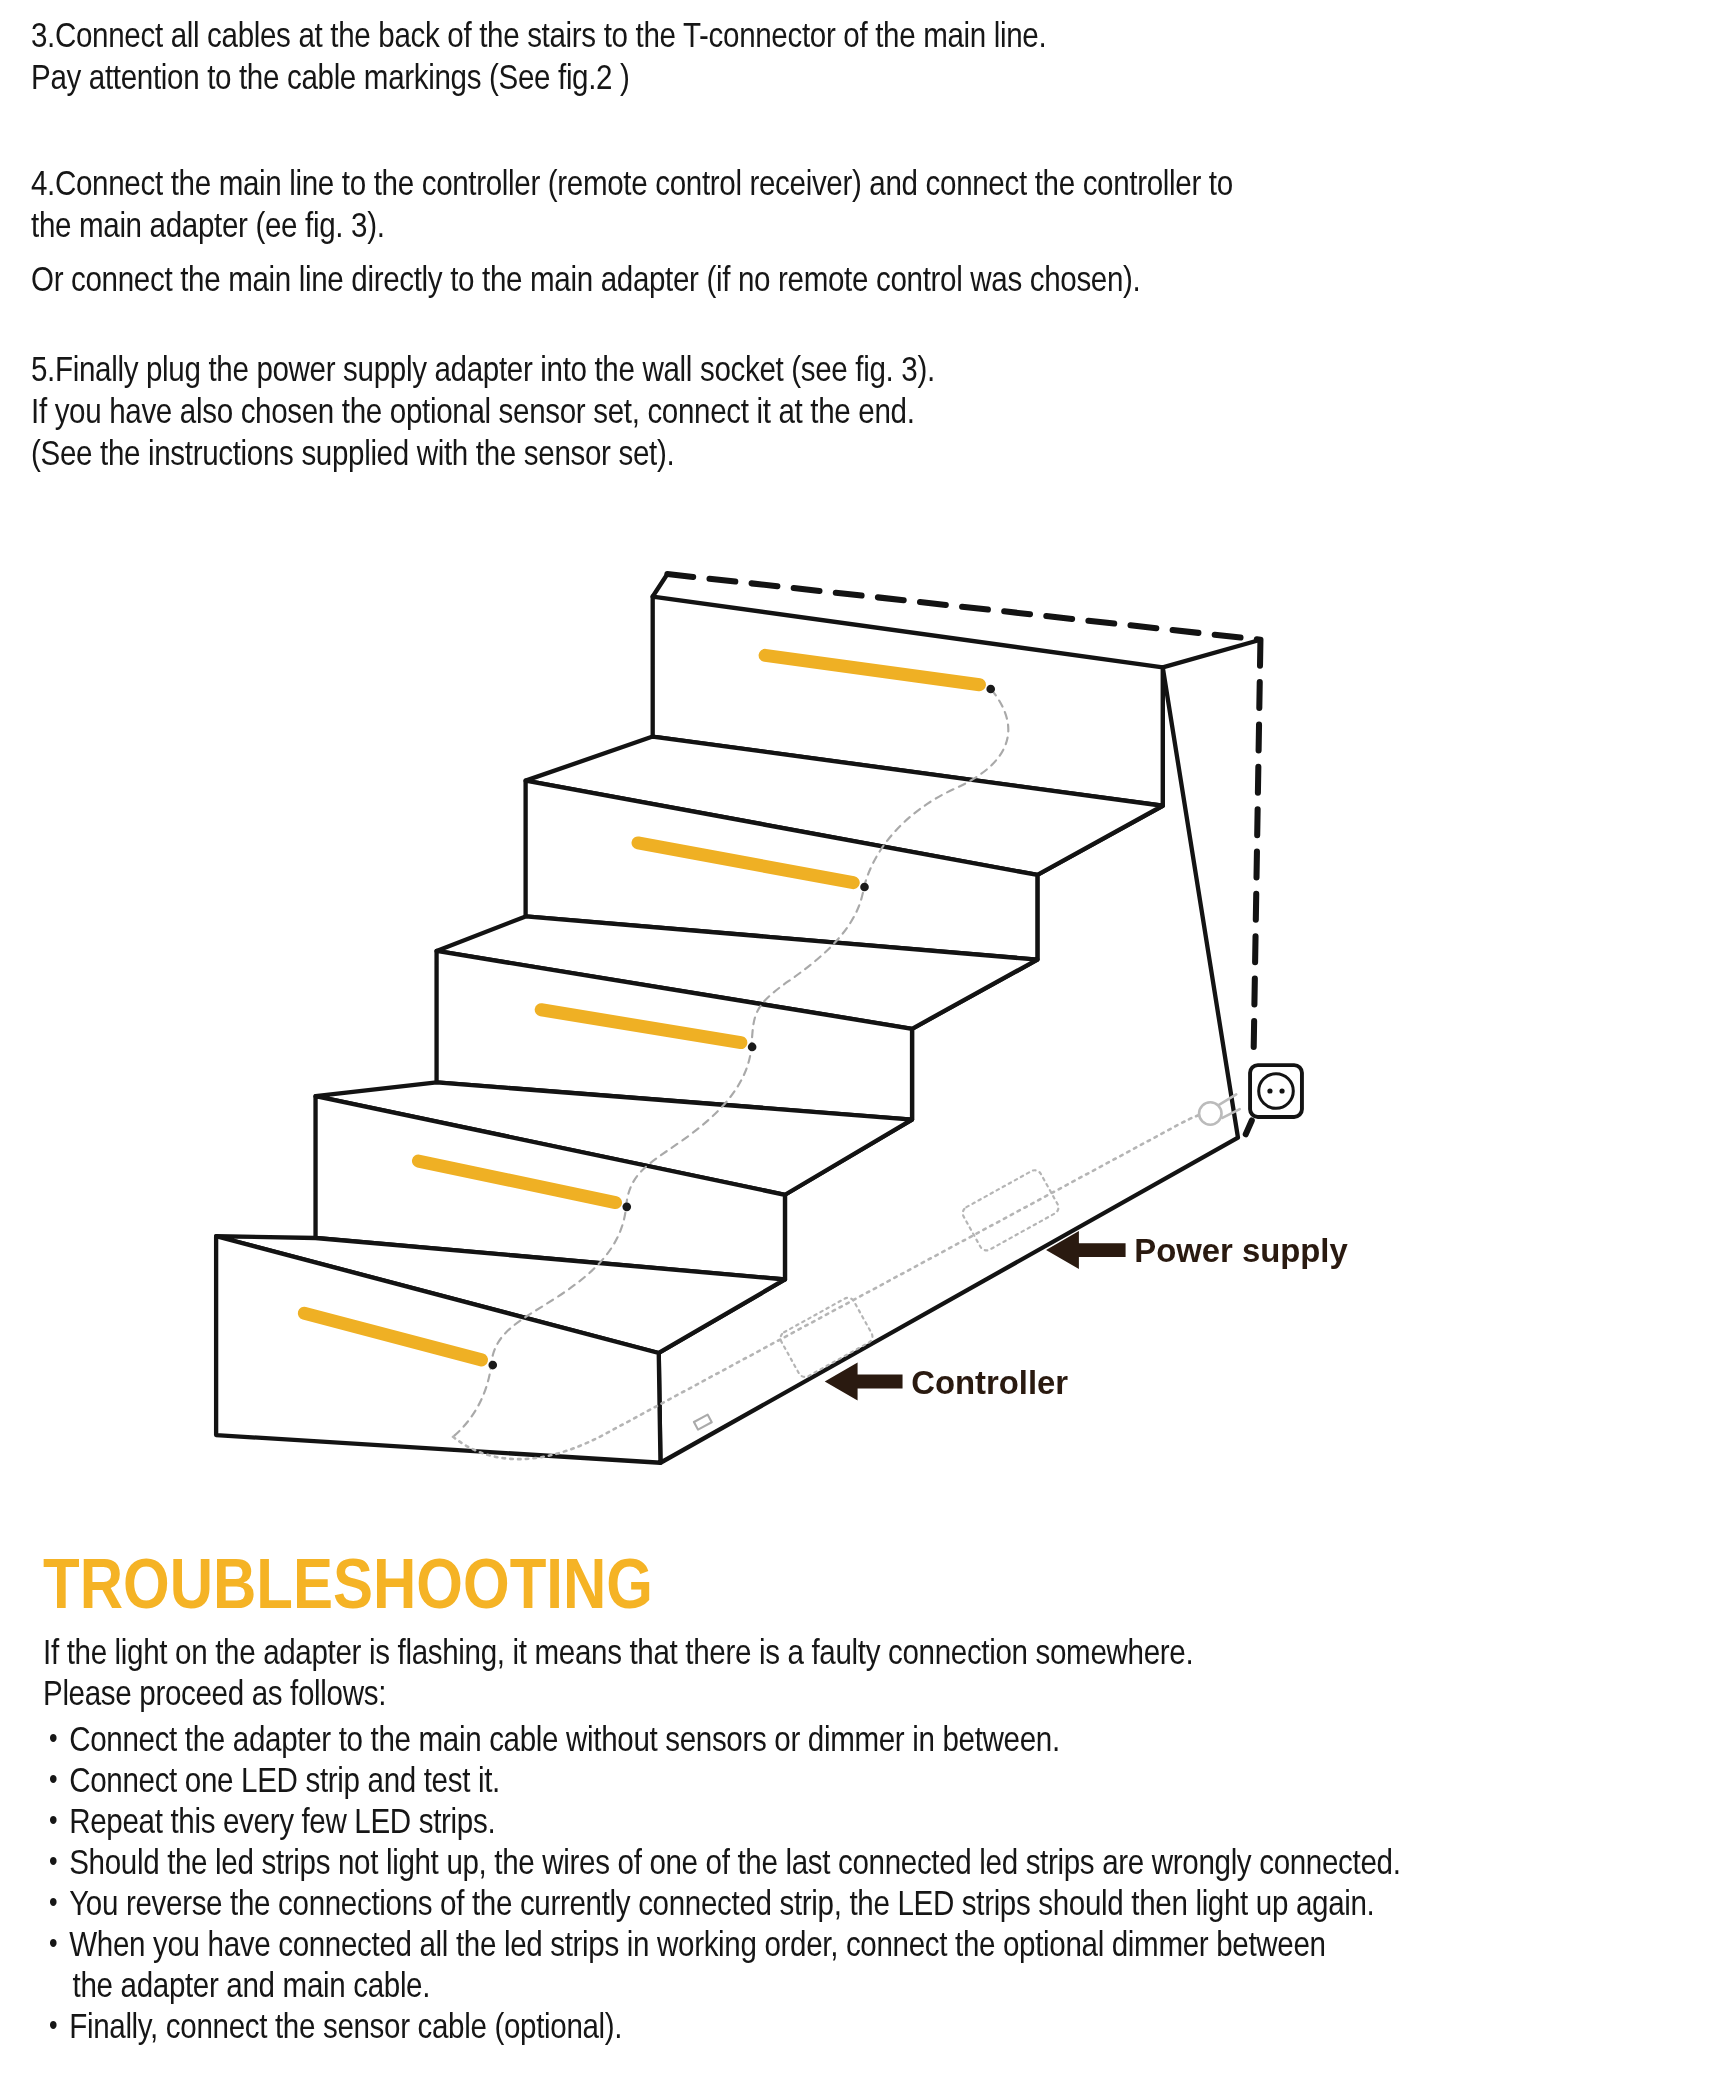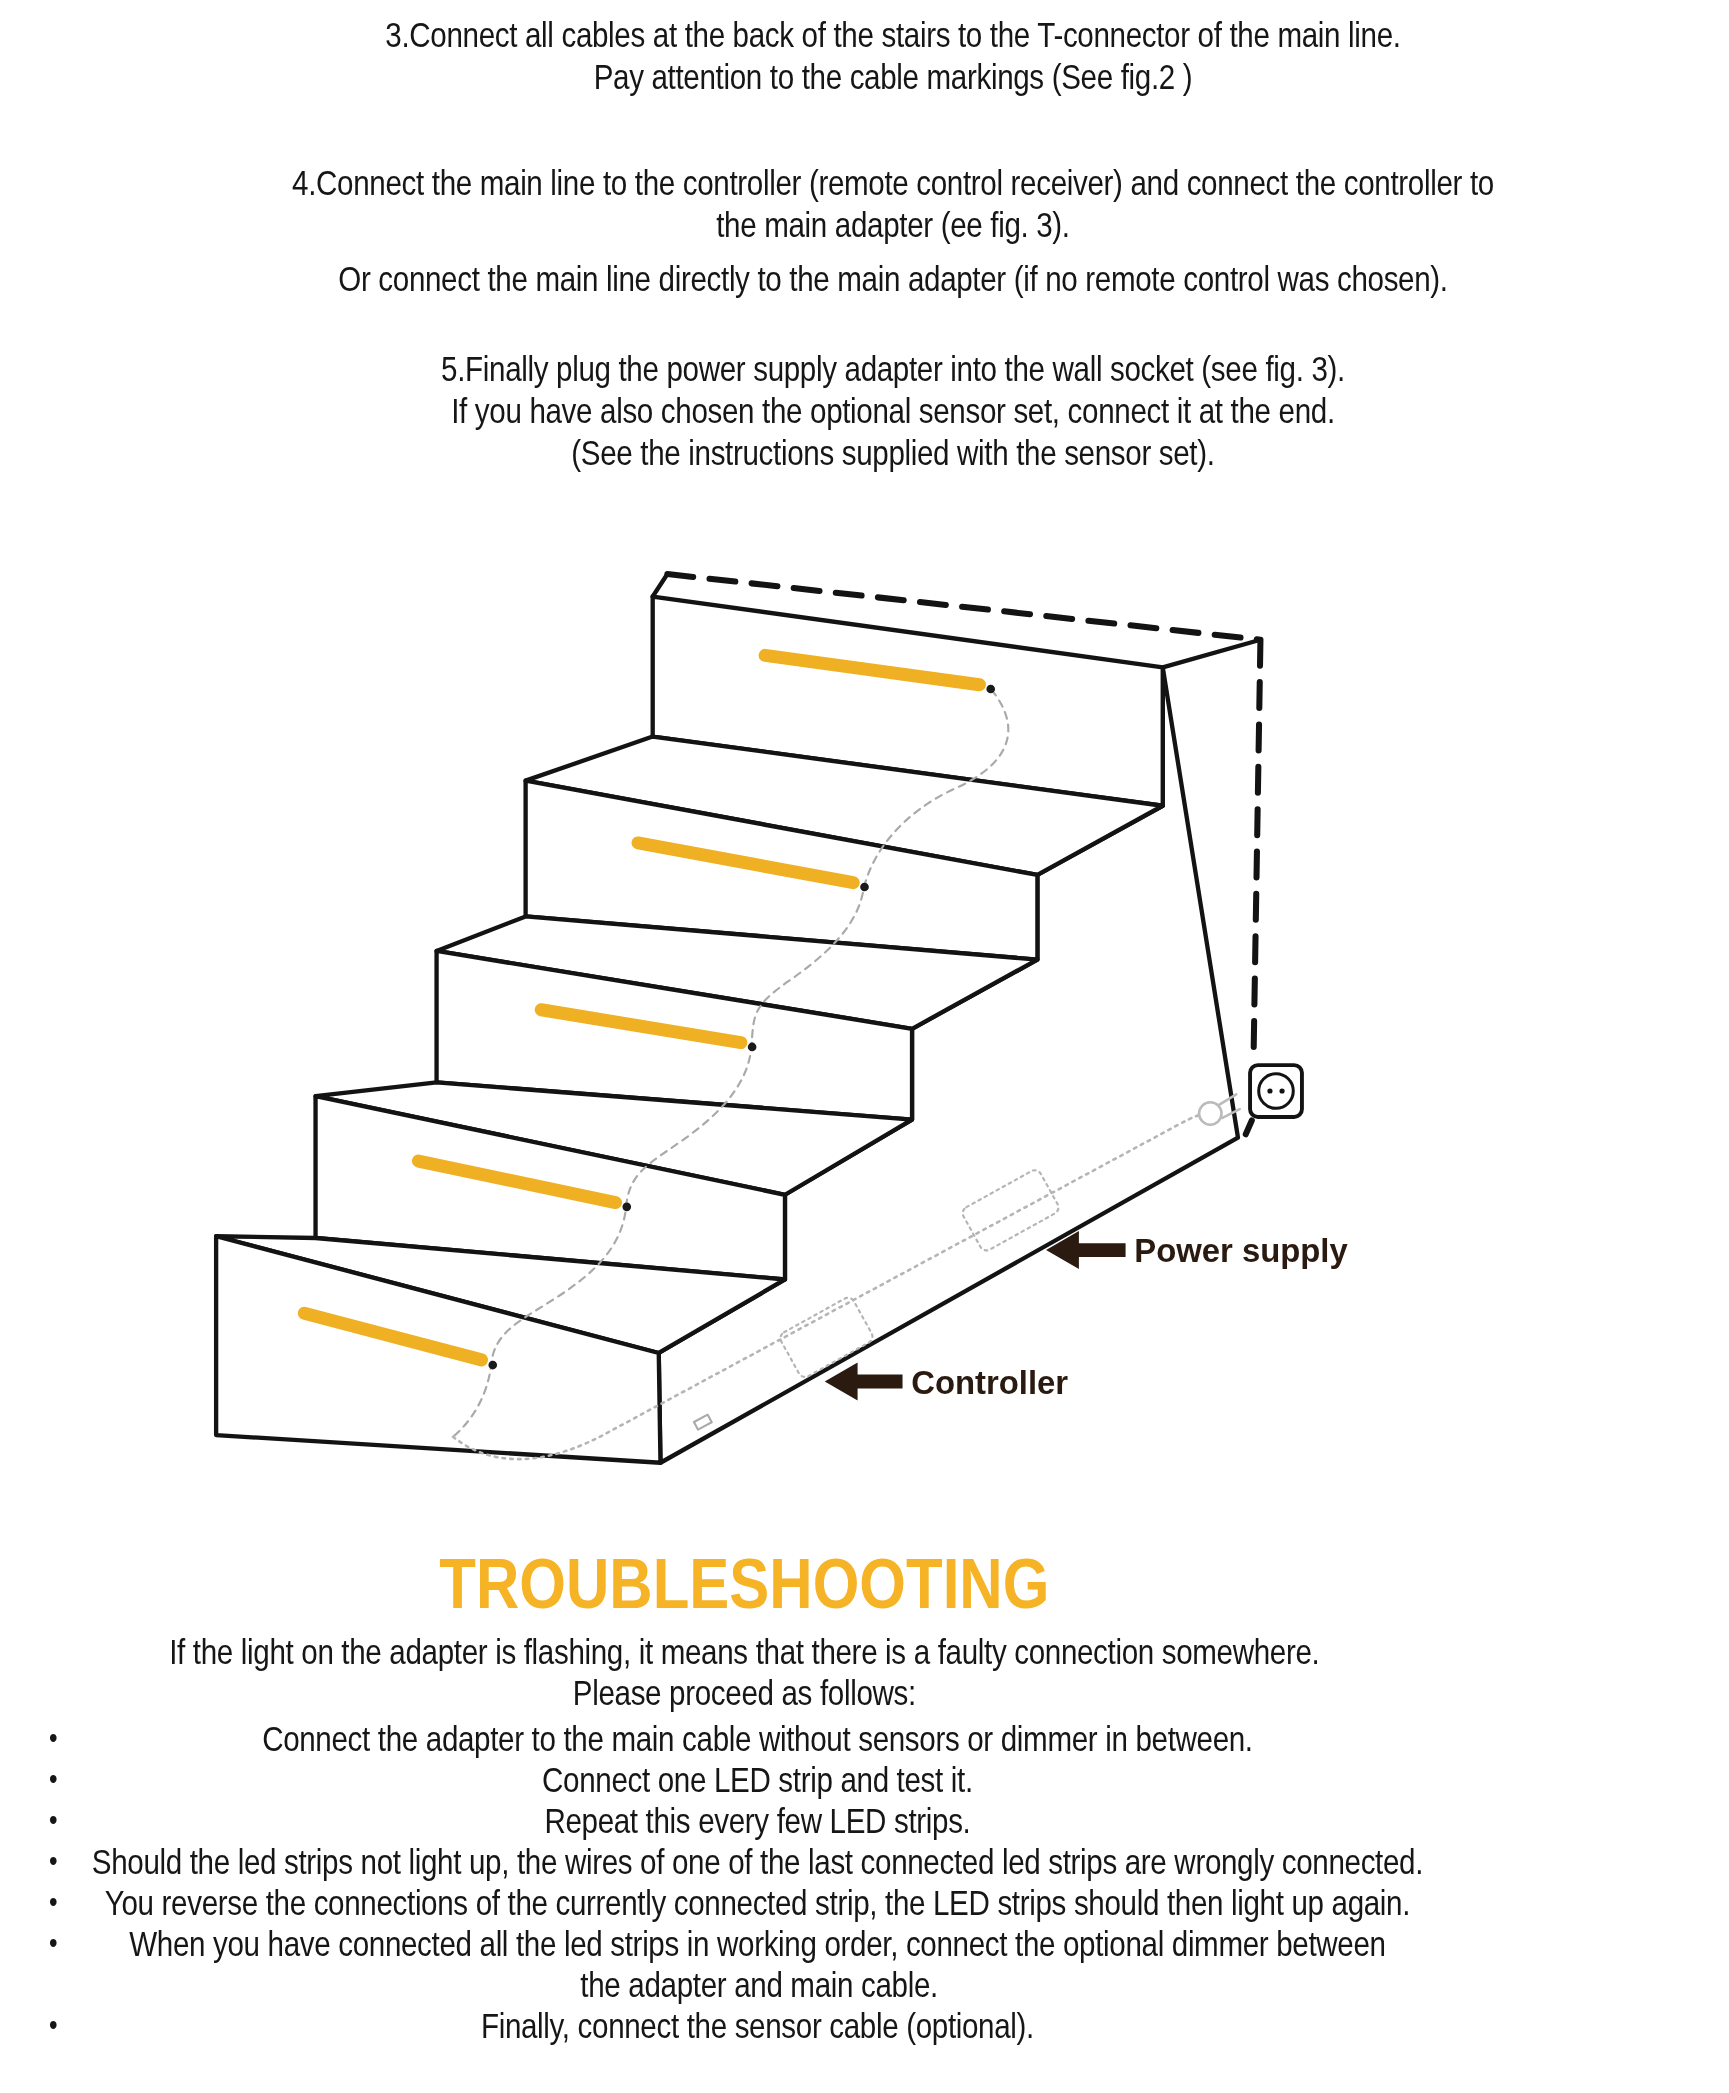--- a/index.html
+++ b/index.html
@@ -4,21 +4,20 @@
 <style>
   html,body{margin:0;padding:0;background:#ffffff;}
   .page{
     position:relative;
     width:1729px;
     height:2093px;
     background:#ffffff;
     font-family:"Liberation Sans", sans-serif;
     color:#161616;
     overflow:hidden;
-    text-align:center;
   }
   
   .cond{
     transform:scaleX(0.845);
     transform-origin:0 0;
     width:118%;
   }
   .instr{
     position:absolute;
     top:14px;

